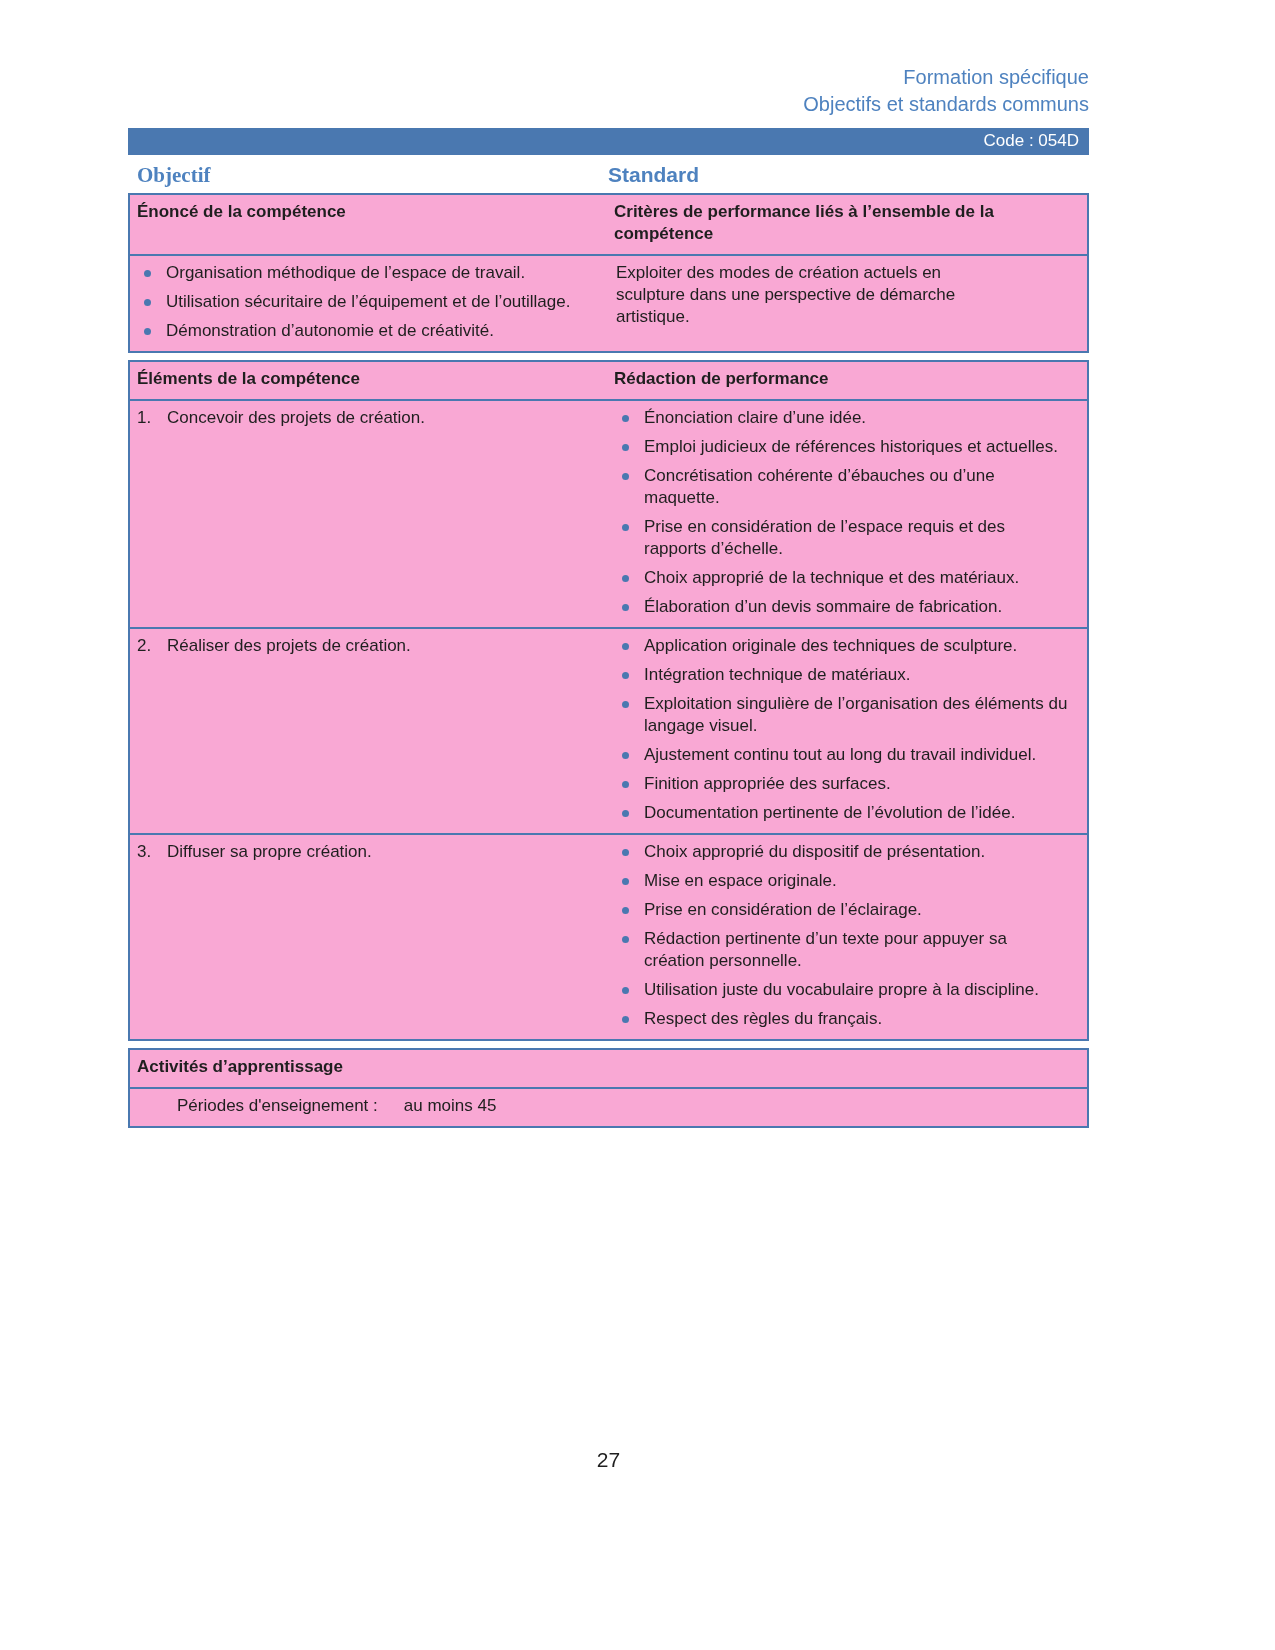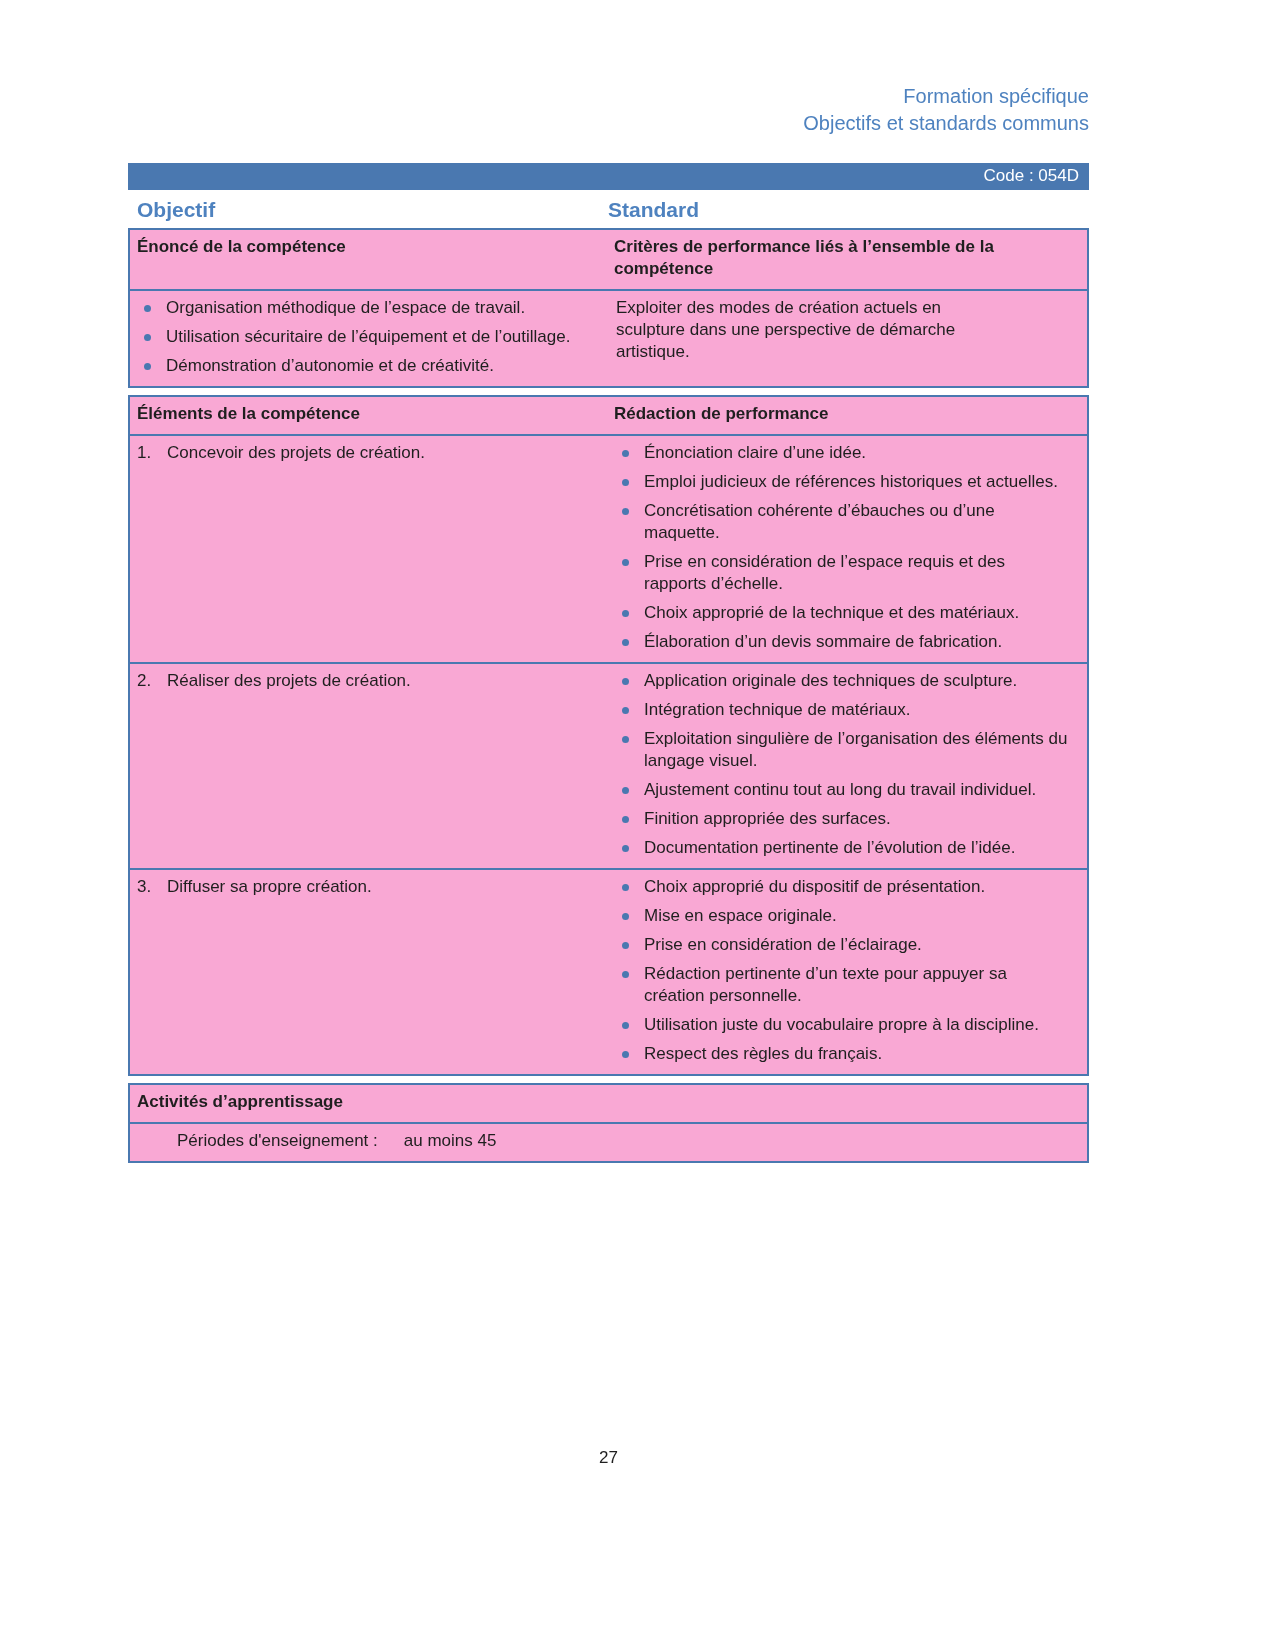--- a/index.html
+++ b/index.html
@@ -9,47 +9,47 @@
     font-family: "Liberation Sans", sans-serif;
     color: var(--text, #1f1f1f);
     position: relative;
   }
   .content {
     position: absolute;
     left: 128px; top: 0;
     width: 961px;
   }
   .topheader {
-    margin-top: 83px;
+    margin-top: 64px;
     text-align: right;
     color: var(--heading-blue, #4e82bf);
     font-size: 20px;
     line-height: 27px;
   }
   .codebar {
-    margin-top: 26px;
+    margin-top: 10px;
     background: var(--accent, #4a78b0);
     color: var(--bar-text, #ffffff);
     font-size: 17px;
     line-height: 20px;
     padding: 3px 10px 4px;
     text-align: right;
   }
   .coltitles {
     display: flex;
     margin-top: 7px;
     margin-bottom: 5px;
   }
   .coltitle {
     font-weight: bold;
     color: var(--heading-blue, #4e82bf);
     font-size: 21px;
     line-height: 26px;
   }
-  .coltitle.lt { width: 480px; padding-left: 9px; flex: none; }
+  .coltitle.lt { width: 480px; padding-left: 9px; flex: none; font-family: Liberation Serif, serif; }
 
   .box {
     border: 2px solid var(--accent, #4a78b0);
     margin-bottom: 7px;
     background: #f9a8d4;
   }
   .row { display: flex; }
   .row + .row { border-top: 2px solid var(--accent, #4a78b0); }
   .cell {
     font-size: 17px;
@@ -88,21 +88,21 @@
 
   .activ-body { display: flex; }
   .activ-label { flex: none; }
   .activ-value { margin-left: 26px; }
 
   .pagenum {
     position: absolute;
     left: 128px; top: 1448px;
     width: 961px;
     text-align: center;
-    font-size: 17px;
+    font-size: 21px;
     color: #1f1f1f;
   }
 </style>
 </head>
 <body>
 
 <div class="content">
 
   <div class="topheader">
     <div>Formation spécifique</div>

